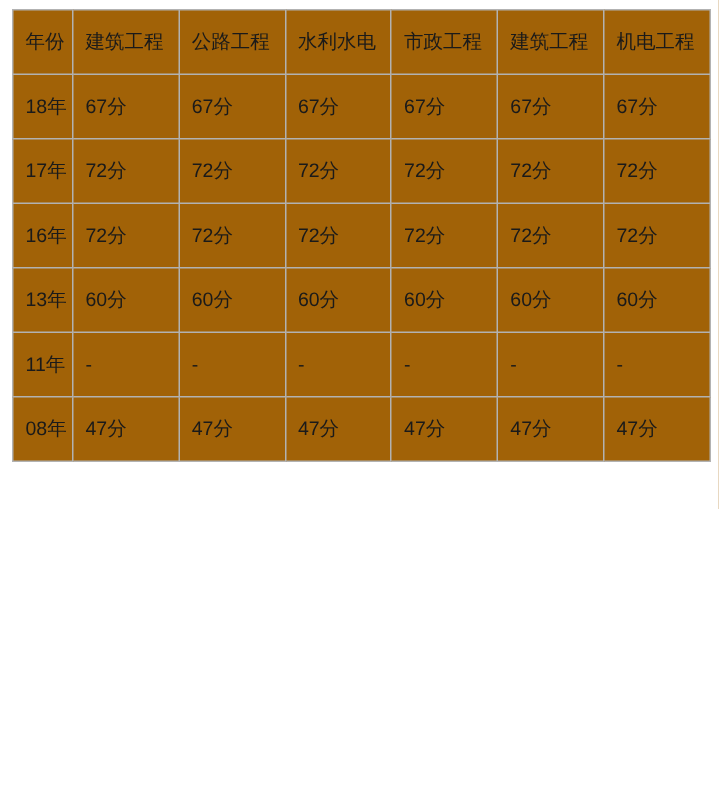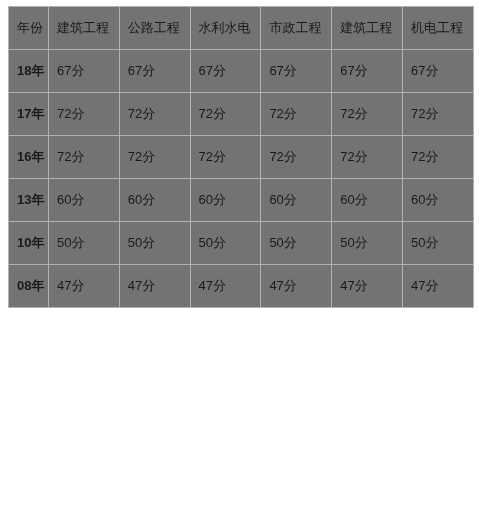--- a/index.html
+++ b/index.html
@@ -17,21 +17,21 @@
   .table-wrap {
     position: absolute;
     left: 8px;
     top: 6px;
     width: 465px;
   }
   table.score-table {
     border-collapse: collapse;
     table-layout: fixed;
     width: 465px;
-    background: #737373;
+    background: #a16207;
   }
   table.score-table col.c-year   { width: 40px; }
   table.score-table col.c-data   { width: 70.8px; }
   table.score-table th,
   table.score-table td {
     border: 1px solid #b2b2b2;
     height: 42px;
     padding: 0 0 0 8px;
     text-align: left;
     vertical-align: middle;
@@ -40,21 +40,20 @@
     line-height: 16px;
     color: #1a1a1a;
     white-space: nowrap;
     overflow: hidden;
   }
   table.score-table thead th {
     font-size: 13px;
   }
   table.score-table tbody td.year-cell {
     font-size: 13px;
-    font-weight: bold;
   }
 </style>
 </head>
 <body>
 
 <div class="table-wrap">
   <table class="score-table">
     <colgroup>
       <col class="c-year">
       <col class="c-data">
@@ -106,27 +105,27 @@
       <tr>
         <td class="year-cell">13年</td>
         <td>60分</td>
         <td>60分</td>
         <td>60分</td>
         <td>60分</td>
         <td>60分</td>
         <td>60分</td>
       </tr>
       <tr>
-        <td class="year-cell">10年</td>
-        <td>50分</td>
-        <td>50分</td>
-        <td>50分</td>
-        <td>50分</td>
-        <td>50分</td>
-        <td>50分</td>
+        <td class="year-cell">11年</td>
+        <td>-</td>
+        <td>-</td>
+        <td>-</td>
+        <td>-</td>
+        <td>-</td>
+        <td>-</td>
       </tr>
       <tr>
         <td class="year-cell">08年</td>
         <td>47分</td>
         <td>47分</td>
         <td>47分</td>
         <td>47分</td>
         <td>47分</td>
         <td>47分</td>
       </tr>

